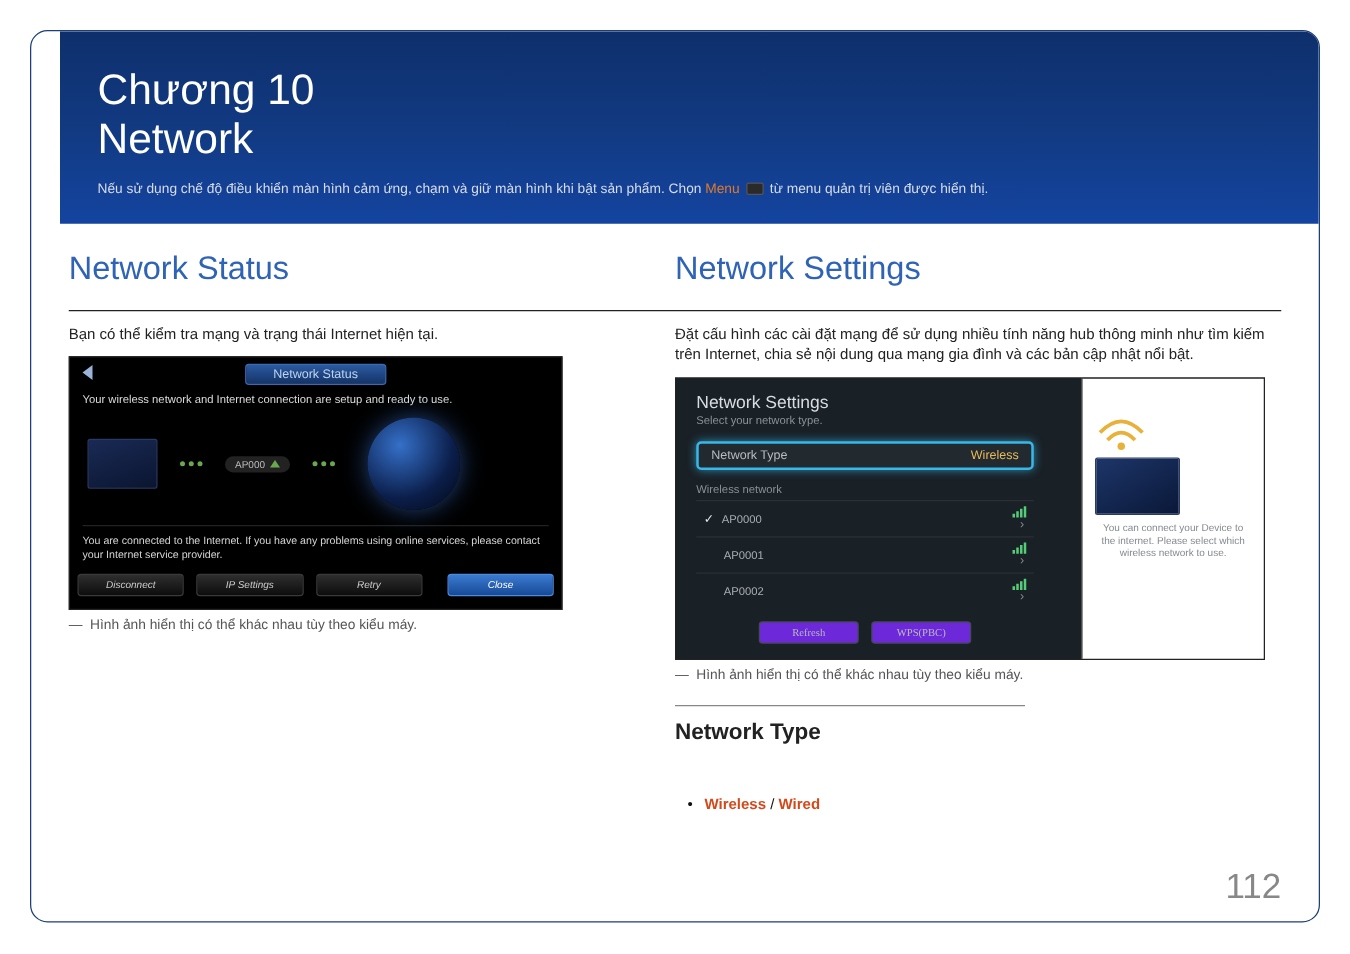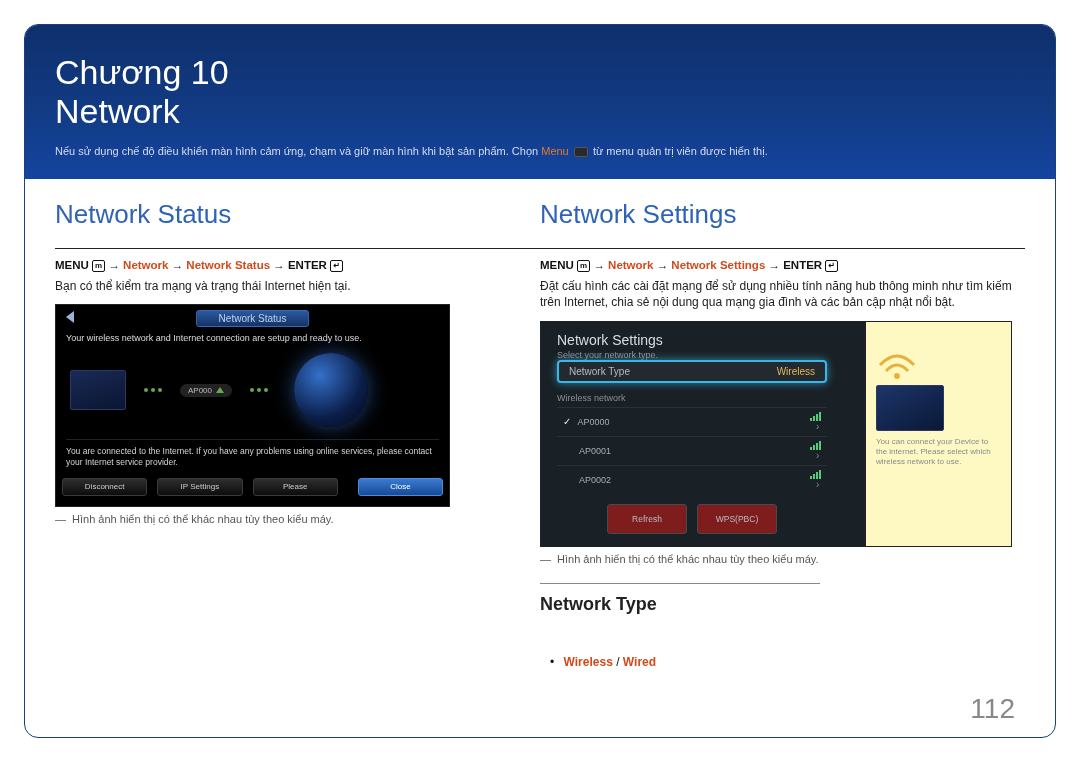--- a/index.html
+++ b/index.html
@@ -17,20 +17,21 @@
     width: 1032px; height: 714px;
     border: 1px solid #1a3f7a;
     border-radius: 14px;
     overflow: hidden;
     background: #fff;
   }
   .header {
     background: linear-gradient(180deg, #0e2f6b 0%, #123b84 55%, #1444a0 100%);
     padding: 28px 30px 22px 30px;
     color: #fff;
+    margin-left: 23px;
   }
   .header h1 { font-size: 34px; font-weight: 400; line-height: 1.15; }
   .header .note {
     font-size: 11px;
     color: #d6dceb;
     margin-top: 14px;
   }
   .header .note .menu-word { color: #e07a2a; }
   .menu-icon-box {
     display: inline-block;
@@ -153,21 +154,21 @@
   .status-shot hr { border: none; border-top: 1px solid #222; margin: 2px 4px 6px 4px; }
   .status-shot .msg2 { margin: 0 4px 10px 4px; color: #d5d5d5; font-size: 8.5px; line-height: 1.25; }
   .btn-row { display: flex; gap: 10px; justify-content: center; margin-bottom: 2px; }
   .dlg-btn {
     background: linear-gradient(180deg,#2e2e2e,#0d0d0d);
     border: 1px solid #3a3a3a;
     border-radius: 3px;
     color: #ccc;
     font-size: 8px;
     width: 94px; height: 18px;
-    display: flex; align-items: center; justify-content: center;
+    display: flex; align-items: center; justify-content: center; font-style: italic;
   }
   .dlg-btn.primary {
     background: linear-gradient(180deg,#3b7ad1,#174a96);
     border-color: #4a8ae0;
     color: #fff;
     margin-left: 10px;
   }
   .caption {
     font-size: 11px;
     color: #555;
@@ -178,21 +179,21 @@
   .settings-shot {
     width: 472px;
     background: #192026;
     color: #b8bcc1;
     border: 1px solid #222;
     display: flex;
     font-size: 9px;
   }
   .settings-main { flex: 1; padding: 10px 10px 12px 16px; position: relative; }
   .settings-main .title { font-size: 14px; color: #d8dde2; margin-bottom: 2px; }
-  .settings-main .subtitle { font-size: 9px; color: #8b9198; margin-bottom: 0; }
+  .settings-main .subtitle { font-size: 9px; color: #8b9198; margin-bottom: 12px; }
   .type-box {
     border: 2px solid #39b7e8;
     border-radius: 4px;
     box-shadow: 0 0 8px rgba(57,183,232,.7);
     padding: 4px 10px;
     display: flex; justify-content: space-between;
     font-size: 10px;
     background: #22292f;
     margin-bottom: 10px;
     width: 270px;
@@ -210,32 +211,33 @@
   .ap-row .left { display: flex; align-items: center; gap: 6px; }
   .check { color: #e8e8e8; font-size: 10px; }
   .sig { display: flex; align-items: flex-end; gap: 1px; }
   .sig span { width: 2px; background: #5c7; }
   .sig span:nth-child(1){height:3px;} .sig span:nth-child(2){height:5px;}
   .sig span:nth-child(3){height:7px;} .sig span:nth-child(4){height:9px;}
   .chev { color: #888; font-size: 10px; margin-left: 6px; }
   .mini-btn-row { display: flex; gap: 10px; justify-content: center; margin-top: 10px; width: 270px; }
   .mini-btn {
     border: 1px solid #434a51;
-    background: #7f1d1d;
+    background: #6d28d9;
     border-radius: 3px;
     font-size: 8.5px;
     color: #b8bcc1;
-    width: 80px; height: 30px;
-    display: flex; align-items: center; justify-content: center;
+    width: 80px; height: 18px;
+    display: flex; align-items: center; justify-content: center; font-family: Liberation Serif, serif;
   }
   .settings-side {
     width: 146px;
-    background: #fef9c3;
+    background: #ffffff;
     padding: 27px 10px;
     border-left: 1px solid #222;
+    text-align: center;
   }
   .wifi-big {
     width: 42px; height: 32px;
     margin-bottom: 4px;
   }
   .wifi-big svg { display: block; }
   .device-box {
     width: 68px; height: 46px;
     background: linear-gradient(150deg,#1d3568,#0a1838);
     border: 1px solid #2a3a66;
@@ -244,21 +246,21 @@
   }
   .side-text { font-size: 8px; color: #858a90; line-height: 1.3; }
   
   .sub-rule { border: none; border-top: 1px solid #888; margin: 18px 0 10px 0; width: 280px; }
   .sub-title { font-size: 18px; color: #222; margin-bottom: 8px; }
   .opt-line { font-size: 12px; color: #111; margin-top: 40px; }
   .opt-line .bullet { margin: 0 6px 0 10px; }
   .opt-line .opt { color: #d24a1c; font-weight: bold; }
   .page-num {
     position: absolute;
-    right: 40px;
+    right: 30px;
     bottom: 12px;
     font-size: 28px;
     color: #888;
     font-weight: 300;
   }
 </style>
 </head>
 <body>
 
 <div class="page">
@@ -274,23 +276,20 @@
       <span class="menu-icon-box"></span>
       <span> từ menu quản trị viên được hiển thị.</span>
     </p>
   </div>
 
   <div class="columns">
 
     <div class="col">
       <h2 class="section-title">Network Status</h2>
       <hr class="rule">
-      <p class="nav-path">
-        <span>MENU </span><span class="nav-icon">m</span><span> → </span><span class="hl">Network</span><span> → </span><span class="hl">Network Status</span><span> → </span><span>ENTER </span><span class="nav-icon">↵</span>
-      </p>
       <p class="desc">Bạn có thể kiểm tra mạng và trạng thái Internet hiện tại.</p>
 
       <div class="status-shot">
         <div class="top-row">
           <div class="back"></div>
           <div class="tab">Network Status</div>
         </div>
         <div class="msg1">Your wireless network and Internet connection are setup and ready to use.</div>
         <div class="mid">
           <div class="tv-box"></div>
@@ -308,37 +307,34 @@
               <span></span>
               <span></span>
             </div>
           <div class="globe"></div>
         </div>
         <hr>
         <div class="msg2">You are connected to the Internet. If you have any problems using online services, please contact your Internet service provider.</div>
         <div class="btn-row">
           <div class="dlg-btn">Disconnect</div>
           <div class="dlg-btn">IP Settings</div>
-          <div class="dlg-btn">Please</div>
+          <div class="dlg-btn">Retry</div>
           <div class="dlg-btn primary">Close</div>
         </div>
       </div>
 
       <p class="caption">
         <span class="dash">―</span>
         <span>Hình ảnh hiển thị có thể khác nhau tùy theo kiểu máy.</span>
       </p>
     </div>
 
     <div class="col">
       <h2 class="section-title">Network Settings</h2>
       <hr class="rule">
-      <p class="nav-path">
-        <span>MENU </span><span class="nav-icon">m</span><span> → </span><span class="hl">Network</span><span> → </span><span class="hl">Network Settings</span><span> → </span><span>ENTER </span><span class="nav-icon">↵</span>
-      </p>
       <p class="desc">Đặt cấu hình các cài đặt mạng để sử dụng nhiều tính năng hub thông minh như tìm kiếm trên Internet, chia sẻ nội dung qua mạng gia đình và các bản cập nhật nổi bật.</p>
 
       <div class="settings-shot">
         <div class="settings-main">
           <div class="title">Network Settings</div>
           <div class="subtitle">Select your network type.</div>
           <div class="type-box">
             <span>Network Type</span>
             <span class="val">Wireless</span>
           </div>

